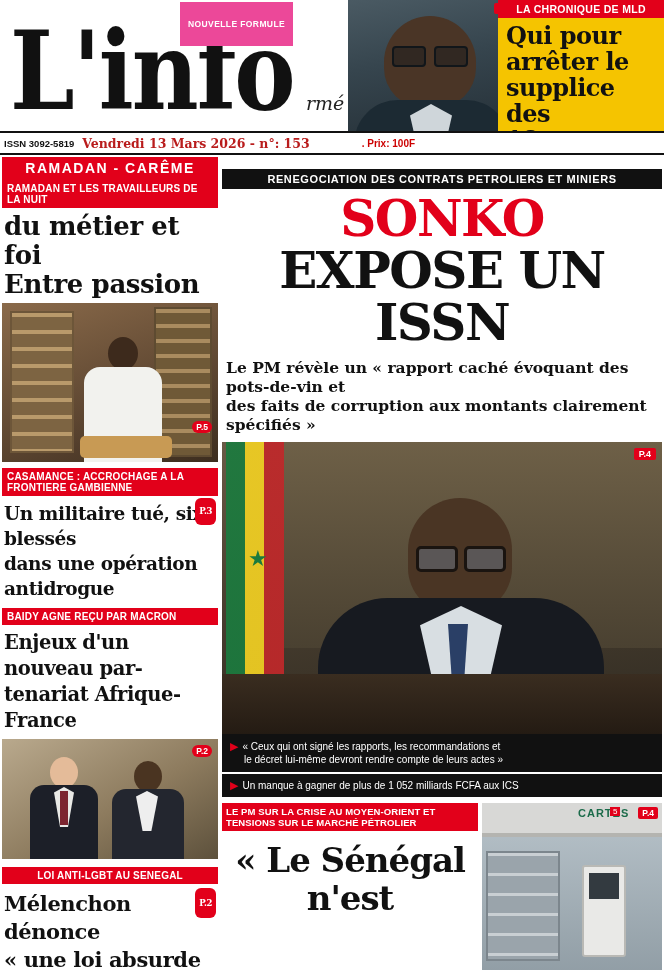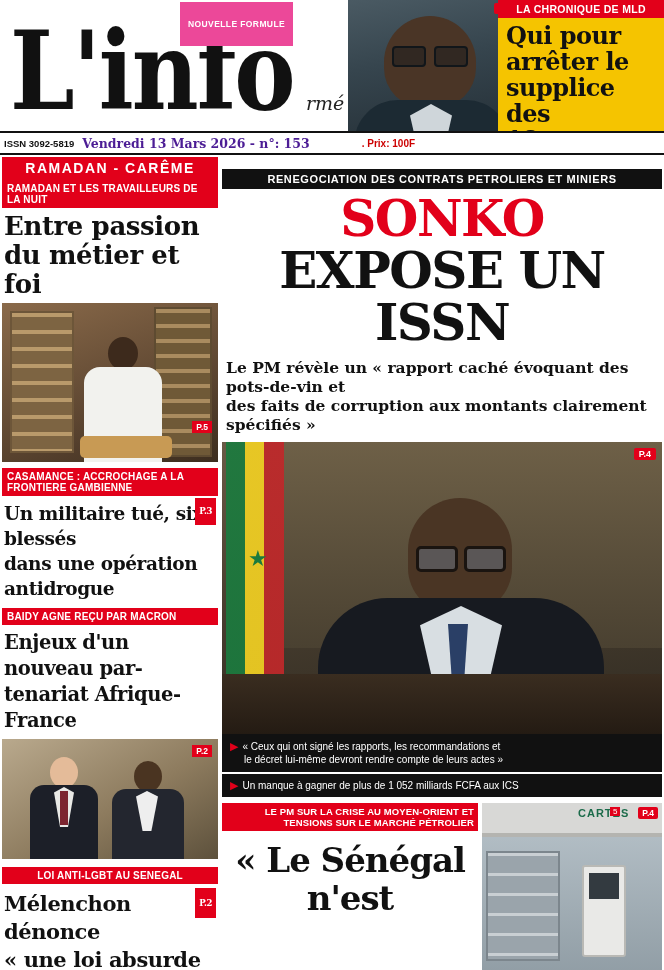--- a/index.html
+++ b/index.html
@@ -89,21 +89,21 @@
   }
   .issn-bar {
     position: absolute; left: 0; top: 131px; width: 664px; height: 24px;
     border-top: 2px solid #111; border-bottom: 2px solid #111;
     background: #fff;
   }
   .issn-bar .inner {
     display: flex; align-items: center; height: 20px; padding-left: 4px; gap: 8px;
   }
   .issn { font-size: 9.5px; font-weight: bold; color: #111; }
-  .dateline { font-family: "DejaVu Serif", serif; font-size: 12.5px; color: #4c1d95; font-weight: bold; }
+  .dateline { font-family: "DejaVu Serif", serif; font-size: 12.5px; color: #b91c1c; font-weight: bold; }
   .prix { font-size: 10px; color: #c00; font-weight: bold; margin-left: 44px; }
 
   
   .content { position: absolute; left: 0; top: 157px; width: 664px; height: 813px; }
   .col-left { position: absolute; left: 2px; top: 0; width: 216px; height: 813px; }
   .col-right { position: absolute; left: 222px; top: 12px; width: 440px; height: 813px; }
 
   
   .rubrique {
     background: #e2001a; color: #fff; text-align: center;
@@ -115,21 +115,21 @@
     font-size: 10px; letter-spacing: .2px; padding: 3px 5px 3px;
   }
   .headline-serif {
     font-family: "DejaVu Serif", serif; font-weight: bold;
     color: #111; letter-spacing: -.4px;
   }
   .lead-left { font-size: 26px; line-height: 29px; padding: 4px 2px 4px 2px; }
   .photo { position: relative; overflow: hidden; background: #777; }
   .tag {
     position: absolute; background: #e2001a; color: #fff;
-    font-size: 8.5px; font-weight: bold; padding: 1px 4px; border-radius: 0;
+    font-size: 8.5px; font-weight: bold; padding: 1px 4px; border-radius: 6px;
   }
 
   
   .ph-bakery { width: 216px; height: 159px; background: linear-gradient(160deg,#8a6a4a,#5d4631 60%,#3c2d1f); }
   .ph-bakery .rack { position: absolute; left: 8px; top: 8px; width: 64px; height: 142px; background: repeating-linear-gradient(#b99a6b 0 4px, #7d6442 4px 17px); border: 2px solid #6d5639; }
   .ph-bakery .rack2 { position: absolute; right: 6px; top: 4px; width: 58px; height: 150px; background: repeating-linear-gradient(#a98b5f 0 4px, #6f5937 4px 15px); border: 2px solid #5e4b31; }
   .ph-bakery .man-head { position: absolute; left: 106px; top: 34px; width: 30px; height: 33px; border-radius: 50%; background: #3d2a1c; }
   .ph-bakery .man-body { position: absolute; left: 82px; top: 64px; width: 78px; height: 96px; background: #f2f2ee; border-radius: 16px 16px 0 0; }
   .ph-bakery .bread { position: absolute; left: 78px; bottom: 4px; width: 92px; height: 22px; background: #c89a54; border-radius: 5px; }
 
@@ -178,21 +178,21 @@
   .ph-sonko .desk { position: absolute; left: 0; bottom: 0; width: 440px; height: 60px; background: linear-gradient(180deg,#3a2d20,#241b13); }
   .ph-sonko .tag-p4 { position: absolute; right: 6px; top: 6px; background: #e2001a; color: #fff; font-size: 9px; font-weight: bold; padding: 1px 5px; border-radius: 2px; }
 
   .quote-strip {
     background: #111; color: #fff; padding: 6px 8px; font-size: 10px; line-height: 13px;
   }
   .quote-strip .bullet { color: #e2001a; font-size: 11px; margin-right: 4px; }
   .quote-strip.second { padding: 5px 8px; }
 
   .bottom-kicker {
-    background: #e2001a; color: #fff; text-align: right;
+    background: #e2001a; color: #fff; text-align: left;
     font-weight: bold; font-size: 9.5px; letter-spacing: .1px; padding: 3px 4px;
   }
   .bottom-headline {
     font-family: "DejaVu Serif", serif; font-weight: bold;
     font-size: 34px; line-height: 38px; color: #111; text-align: center;
     letter-spacing: -1px; padding: 10px 4px 0;
   }
   .ph-station { position: relative; width: 180px; height: 200px; background: linear-gradient(180deg,#b9c4cb,#8a979f); overflow: hidden; }
   .ph-station .canopy { position: absolute; left: 0; top: 0; width: 180px; height: 34px; background: #d8d8d6; border-bottom: 4px solid #b4b4b0; }
   .ph-station .canopy-txt { position: absolute; left: 96px; top: 4px; color: #1b6b4a; font-size: 11px; font-weight: bold; letter-spacing: 1px; }
@@ -245,22 +245,22 @@
 
   <div class="content">
 
     <div class="col-left">
 
       <div class="rubrique">RAMADAN - CARÊME</div>
 
       <div>
         <div class="kicker-red">RAMADAN ET LES TRAVAILLEURS DE LA NUIT</div>
         <div class="headline-serif lead-left">
+          <div>du métier et foi</div>
           <div>Entre passion</div>
-          <div>du métier et foi</div>
         </div>
         <div class="photo ph-bakery">
           <div class="rack"></div>
           <div class="rack2"></div>
           <div class="man-head"></div>
           <div class="man-body"></div>
           <div class="bread"></div>
           <div class="tag" style="right:6px; top:118px;">P.5</div>
         </div>
       </div>

